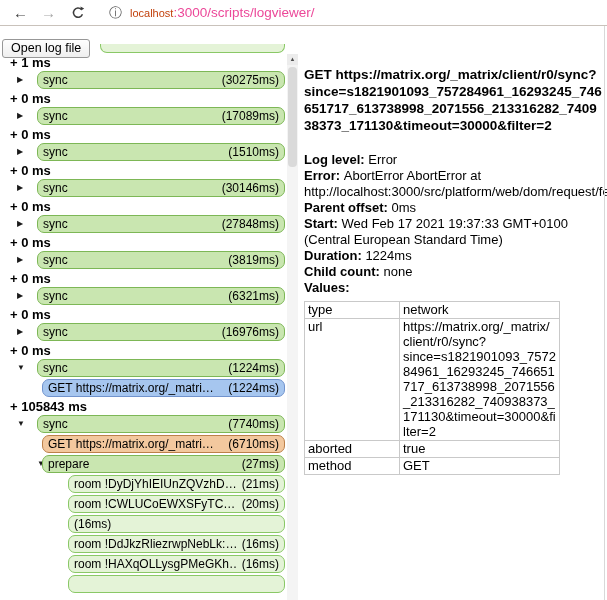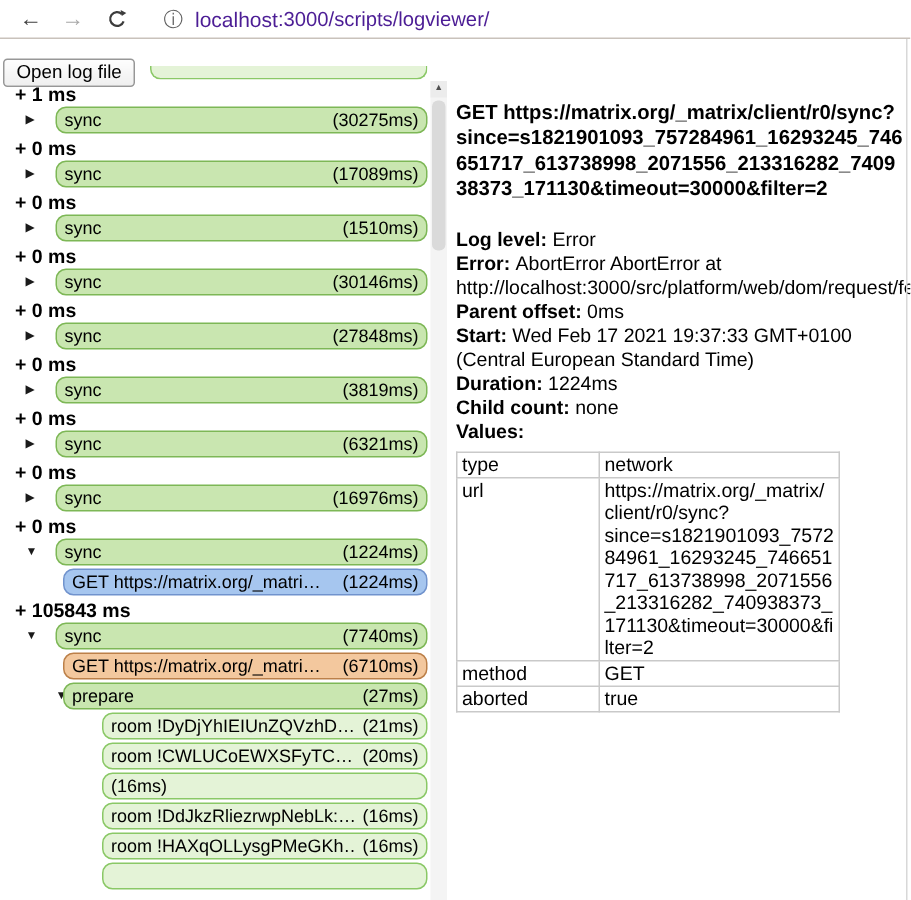--- a/index.html
+++ b/index.html
@@ -7,22 +7,22 @@
     width:607px;height:600px;overflow:hidden;position:relative;
     background:#fff;font-family:"Liberation Sans",sans-serif;color:#000;
   }
   
   .toolbar{height:25px;border-bottom:1px solid #c9c2bb;display:flex;align-items:center;background:#fff;}
   .nav-icon{font-size:15px;line-height:15px;margin-left:13px;color:#3c3c3c;cursor:pointer;}
   .nav-icon.fwd{color:#a8a8a8;}
   .reload-wrap{margin-left:15px;display:flex;align-items:center;cursor:pointer;}
   .urlbar{display:flex;align-items:center;margin-left:24px;cursor:text;}
   .info-glyph{color:#5f5f5f;font-size:13px;margin-right:8px;}
-  .url-host{font-size:14px;color:#4c1d95;}
-  .url-rest{font-size:13.5px;color:#4c1d95;}
+  .url-host{font-size:11px;color:#c2410c;}
+  .url-rest{font-size:13.5px;color:#ec4899;}
   
   .content{position:absolute;top:26px;left:0;right:0;bottom:0;background:#fff;margin-top:12px;}
   .right-line{position:absolute;top:26px;bottom:0;left:604px;width:1px;background:#d8d8d8;}
   .open-btn{
     position:absolute;top:1px;left:2px;font-family:"Liberation Sans",sans-serif;
     font-size:12.5px;color:#000;padding:1px 8px 2px;border:1px solid #979797;
     border-radius:3px;background:linear-gradient(#fefefe,#efefef);cursor:pointer;
   }
   
   .tree{position:absolute;top:16px;left:0;width:287px;}
@@ -244,25 +244,25 @@
       <tbody>
           <tr>
             <td class="vk">type</td>
             <td class="vv">network</td>
           </tr>
           <tr>
             <td class="vk">url</td>
             <td class="vv">https://matrix.org/_matrix/client/r0/sync?since=s1821901093_757284961_16293245_746651717_613738998_2071556_213316282_740938373_171130&amp;timeout=30000&amp;filter=2</td>
           </tr>
           <tr>
+            <td class="vk">aborted</td>
+            <td class="vv">true</td>
+          </tr>
+          <tr>
             <td class="vk">method</td>
             <td class="vv">GET</td>
-          </tr>
-          <tr>
-            <td class="vk">aborted</td>
-            <td class="vv">true</td>
           </tr>
         </tbody>
     </table>
   </div>
 </div>
 
 <div class="right-line"></div>
 
 </body></html>

